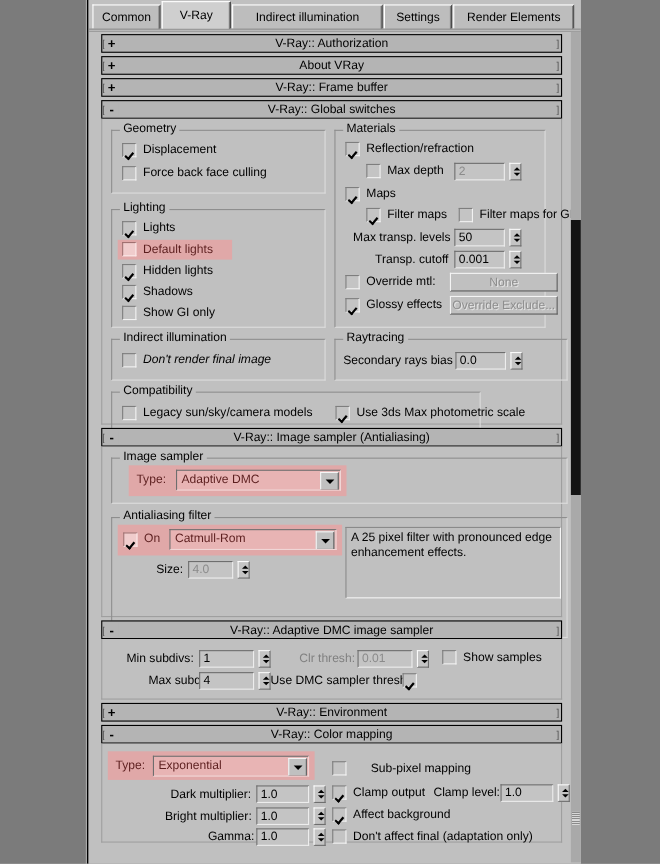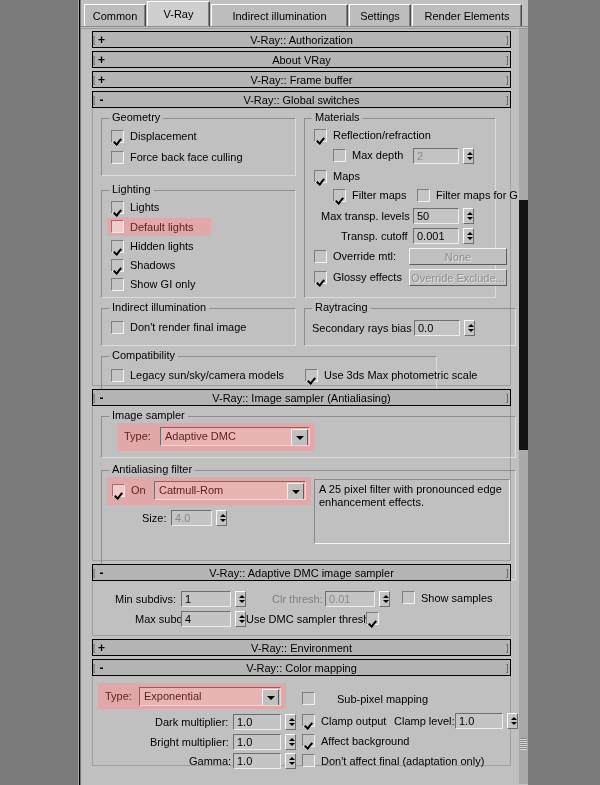--- a/index.html
+++ b/index.html
@@ -235,21 +235,21 @@
               <span class="lab" style="left:28px;top:49px;">Hidden lights</span>
               <span class="cb on" style="left:9px;top:68px;"></span>
               <span class="lab" style="left:28px;top:68px;">Shadows</span>
               <span class="cb" style="left:9px;top:87px;"></span>
               <span class="lab" style="left:28px;top:87px;">Show GI only</span>
             </div>
 
             <div class="grp" style="left:8px;top:200px;width:195px;height:38px;">
               <span class="cap">Indirect illumination</span>
               <span class="cb" style="left:9px;top:12px;"></span>
-              <span class="lab" style="left:28px;top:12px;">Don't render final image</span>
+              <span class="lab" style="left:28px;top:12px;font-style:italic;">Don't render final image</span>
             </div>
 
             <div class="grp" style="left:211px;top:10px;width:192px;height:180px;">
               <span class="cap">Materials</span>
 
               <span class="cb on" style="left:9px;top:10px;"></span>
               <span class="lab" style="left:28px;top:10px;">Reflection/refraction</span>
 
               <span class="cb" style="left:28px;top:30px;"></span>
               <span class="lab" style="left:47px;top:30px;">Max depth</span>

